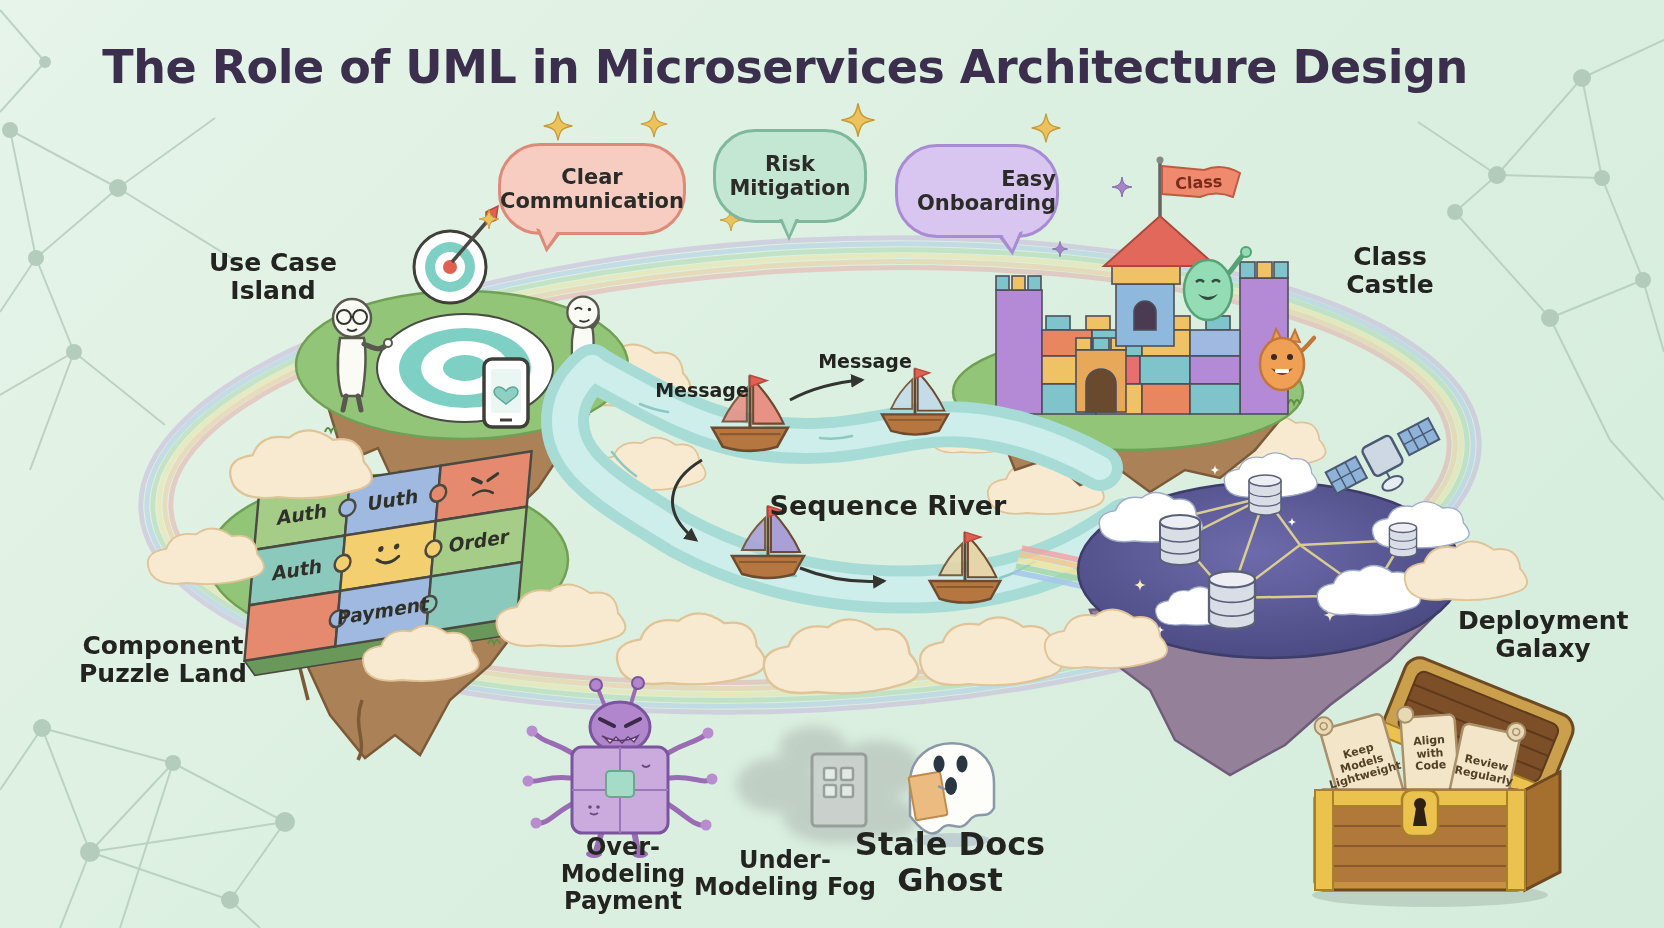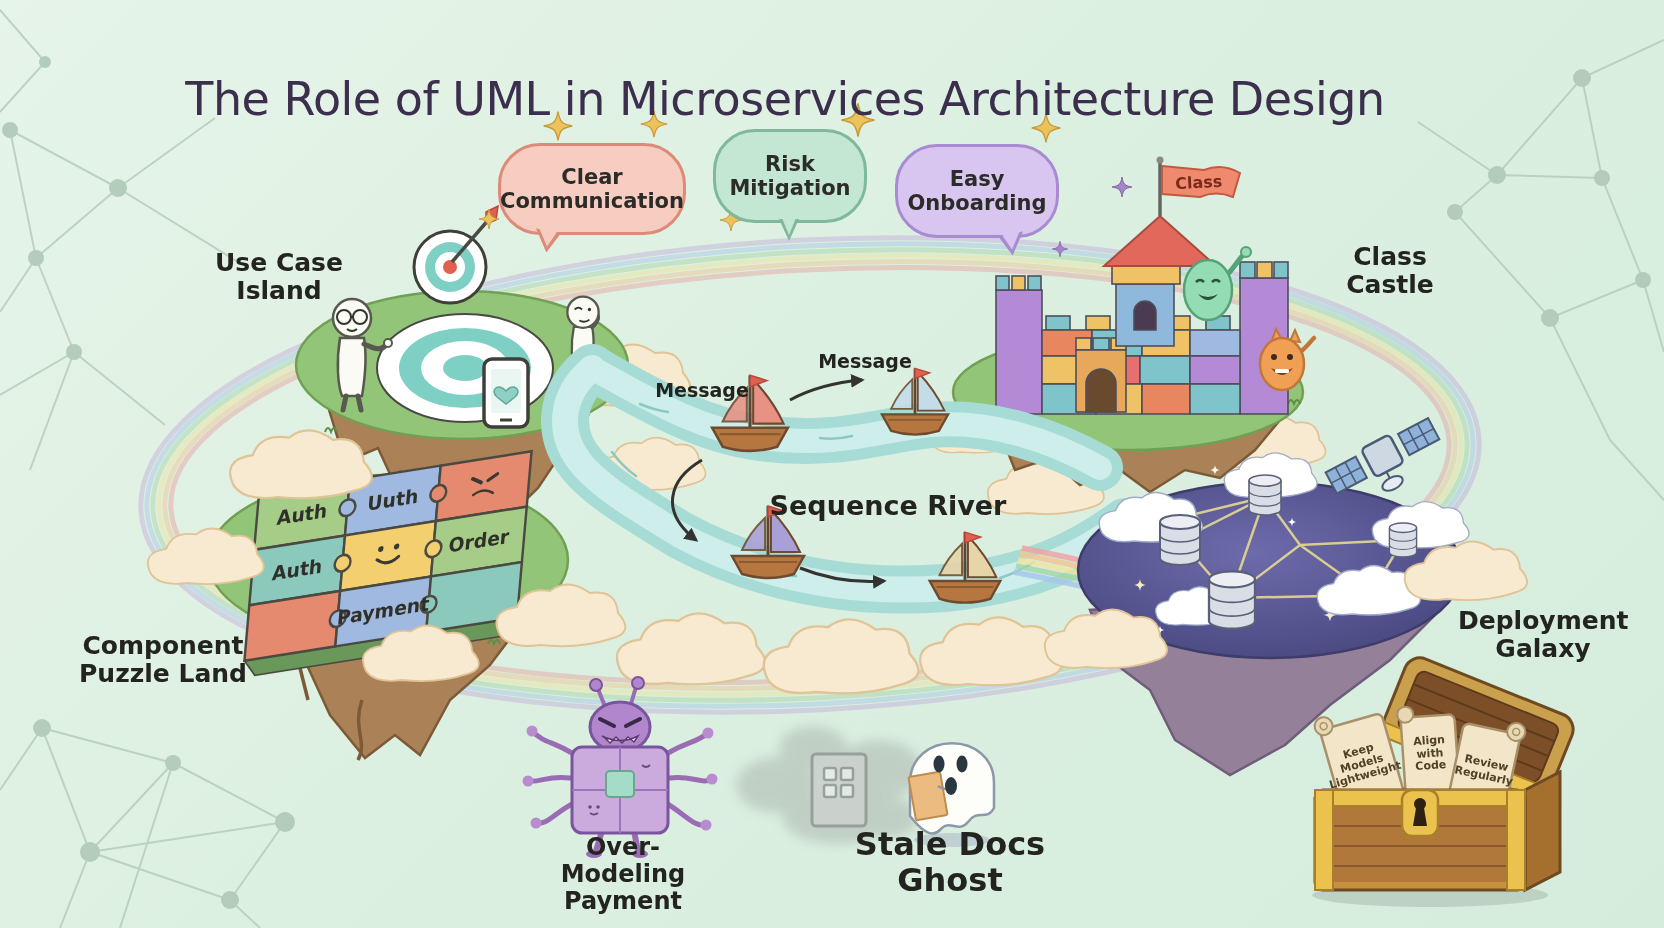--- a/index.html
+++ b/index.html
@@ -5,29 +5,29 @@
   html,body{margin:0;padding:0;background:#c9ddce;}
   .stage{
     position:relative;width:1664px;height:928px;overflow:hidden;
     background:linear-gradient(135deg,#e6f4e9 0%,#dcf0e1 45%,#d5ecdc 100%);
     font-family:"DejaVu Sans","Liberation Sans",sans-serif;
   }
   .stage svg.scene{position:absolute;left:0;top:0;z-index:1;}
   .label{position:absolute;z-index:6;transform:translate(-50%,-50%);
     text-align:center;font-weight:bold;color:#23231f;line-height:1.12;}
   .title{position:absolute;z-index:6;left:785px;top:67px;transform:translate(-50%,-50%);
-    white-space:nowrap;font-size:46px;font-weight:normal;color:#3c2f4d;letter-spacing:-.5px;margin-top:32px;}
+    white-space:nowrap;font-size:46px;font-weight:bold;color:#3c2f4d;letter-spacing:-.5px;}
   .bubble{position:absolute;z-index:5;transform:translate(-50%,-50%);
     display:flex;align-items:center;justify-content:center;text-align:center;
     font-weight:bold;font-size:21px;color:#2b2b28;line-height:1.15;
     border:3px solid;border-radius:42px;box-sizing:border-box;}
   .bubble .tailb,.bubble .tailf{position:absolute;width:0;height:0;border-style:solid;}
   .bubble-pink{background:#f7cdc2;border-color:#dd8a78;}
   .bubble-green{background:#c3e7d2;border-color:#7fb89a;}
-  .bubble-purple{background:#d8c6f0;border-color:#a98bd3;}
+  .bubble-purple{background:#d8c6f0;border-color:#a98bd3;text-align:right;}
   .bubble-pink .tailb{left:32px;bottom:-20px;border-width:21px 9px 0 16px;border-color:#dd8a78 transparent transparent transparent;transform:rotate(14deg);}
   .bubble-pink .tailf{left:36px;bottom:-14px;border-width:16px 6px 0 12px;border-color:#f7cdc2 transparent transparent transparent;transform:rotate(14deg);}
   .bubble-green .tailb{left:calc(50% - 11px);bottom:-21px;border-width:22px 10px 0 10px;border-color:#7fb89a transparent transparent transparent;}
   .bubble-green .tailf{left:calc(50% - 8px);bottom:-15px;border-width:17px 7px 0 7px;border-color:#c3e7d2 transparent transparent transparent;}
   .bubble-purple .tailb{right:30px;bottom:-20px;border-width:21px 16px 0 9px;border-color:#a98bd3 transparent transparent transparent;transform:rotate(-14deg);}
   .bubble-purple .tailf{right:34px;bottom:-14px;border-width:16px 12px 0 6px;border-color:#d8c6f0 transparent transparent transparent;transform:rotate(-14deg);}
   .scroll-text{position:absolute;z-index:6;font-weight:bold;font-size:11px;color:#514026;
     text-align:center;line-height:1.15;}
 </style>
 </head>
@@ -511,28 +511,29 @@
   <span>Risk Mitigation</span>
   <i class="tailb"></i>
       <i class="tailf"></i>
 </div>
 <div class="bubble bubble-purple" style="left:977px;top:191px;width:164px;height:94px;">
   <span>Easy Onboarding</span>
   <i class="tailb"></i>
       <i class="tailf"></i>
 </div>
 
-<div class="label" style="left:273px;top:277px;width:140px;font-size:25px;margin-left:6px;">Use Case Island</div>
+<div class="label" style="left:273px;top:277px;width:140px;font-size:25px;">Use Case Island</div>
 <div class="label" style="left:1390px;top:271px;width:110px;font-size:25px;">Class Castle</div>
 <div class="label" style="left:163px;top:660px;width:180px;font-size:25px;">Component Puzzle Land</div>
 <div class="label" style="left:1530px;top:635px;width:170px;font-size:25px;margin-left:13px;">Deployment Galaxy</div>
 <div class="label" style="left:888px;top:506px;width:280px;font-size:27px;">Sequence River</div>
 <div class="label" style="left:702px;top:391px;width:120px;font-size:19px;">Message</div>
 <div class="label" style="left:865px;top:362px;width:120px;font-size:19px;">Message</div>
 
 <div class="label" style="left:623px;top:874px;width:185px;font-size:24px;">Over-Modeling Payment</div>
+<div class="label" style="left:785px;top:874px;width:200px;font-size:24px;">Under-Modeling Fog</div>
 <div class="label" style="left:950px;top:863px;width:240px;font-size:32px;">Stale Docs Ghost</div>
 
 <div class="scroll-text" style="left:1362px;top:764px;width:76px;transform:translate(-50%,-50%) rotate(-16deg);">Keep Models Lightweight</div>
 <div class="scroll-text" style="left:1430px;top:754px;width:52px;transform:translate(-50%,-50%) rotate(-4deg);">Align with Code</div>
 <div class="scroll-text" style="left:1485px;top:770px;width:62px;transform:translate(-50%,-50%) rotate(12deg);">Review Regularly</div>
 
 </div>
 
 </body></html>

